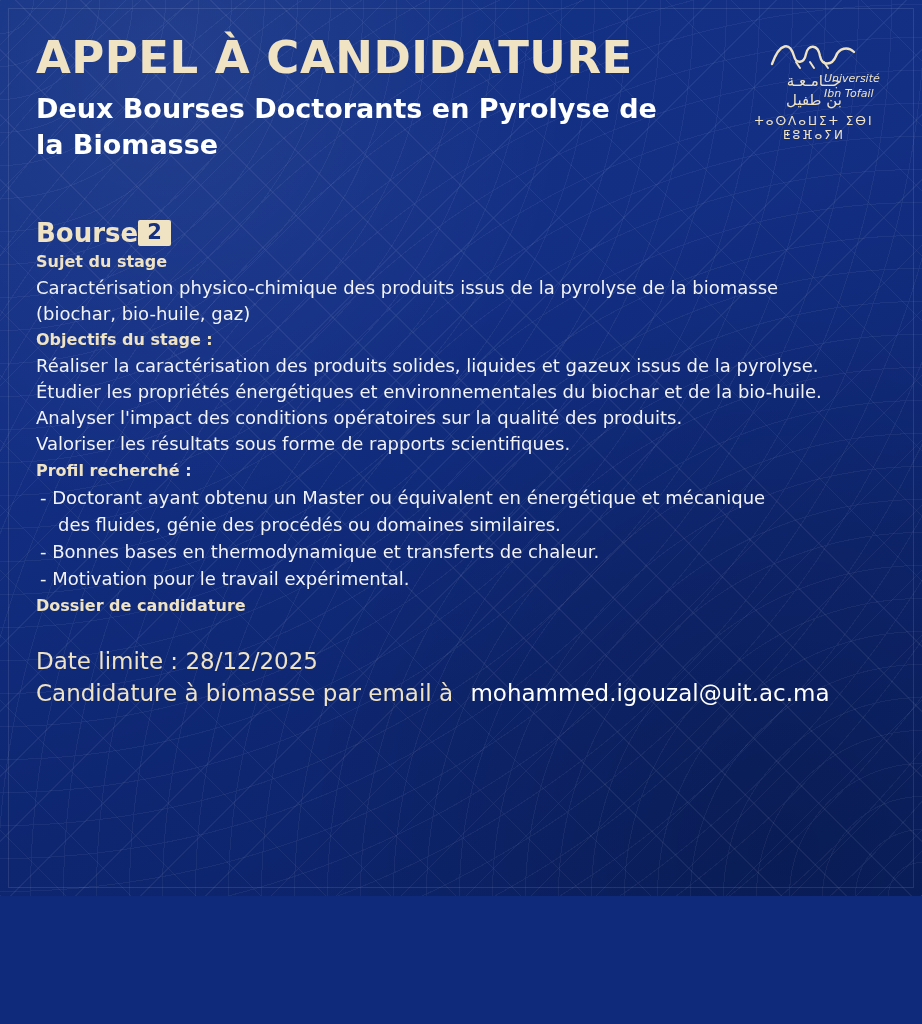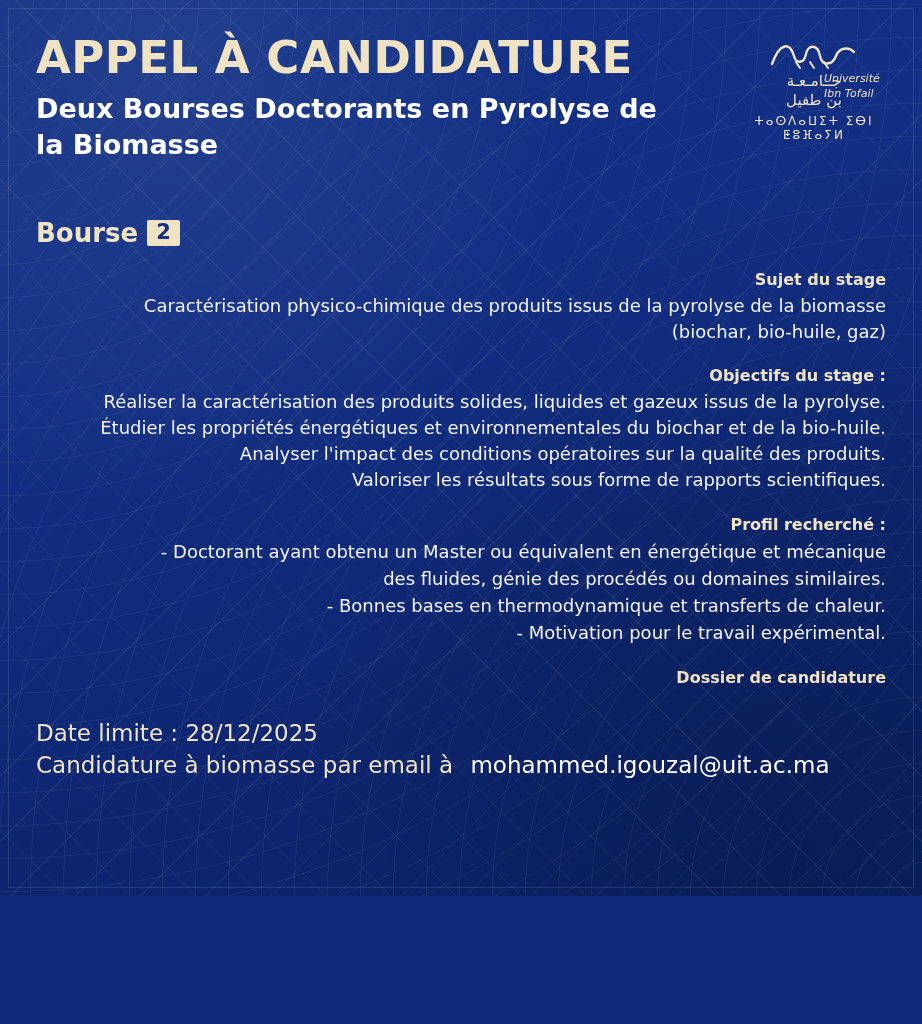--- a/index.html
+++ b/index.html
@@ -105,39 +105,38 @@
   .logo .tif {
     font-size: 12px;
     letter-spacing: 2px;
     margin-top: 4px;
   }
 
   .scholarship-head {
     margin-top: 34px;
     display: flex;
     align-items: center;
-    gap: 9px;
     color: #efe3c4;
     font-size: 26px;
     font-weight: bold;
   }
   .badge-num {
     display: inline-block;
     min-width: 23px;
     padding: 1px 5px;
     background: #efe3c4;
     color: #16317f;
     font-size: 21px;
     font-weight: bold;
     text-align: center;
     border-radius: 2px;
     line-height: 1.12;
   }
 
-  .block { margin-top: 22px; text-align: right; }
+  .block { margin-top: 4px; }
   .label {
     color: #efe3c4;
     font-size: 16px;
     font-weight: bold;
     margin-bottom: 4px;
   }
   .body-line {
     color: #f2f3f7;
     font-size: 18px;
     line-height: 1.42;

